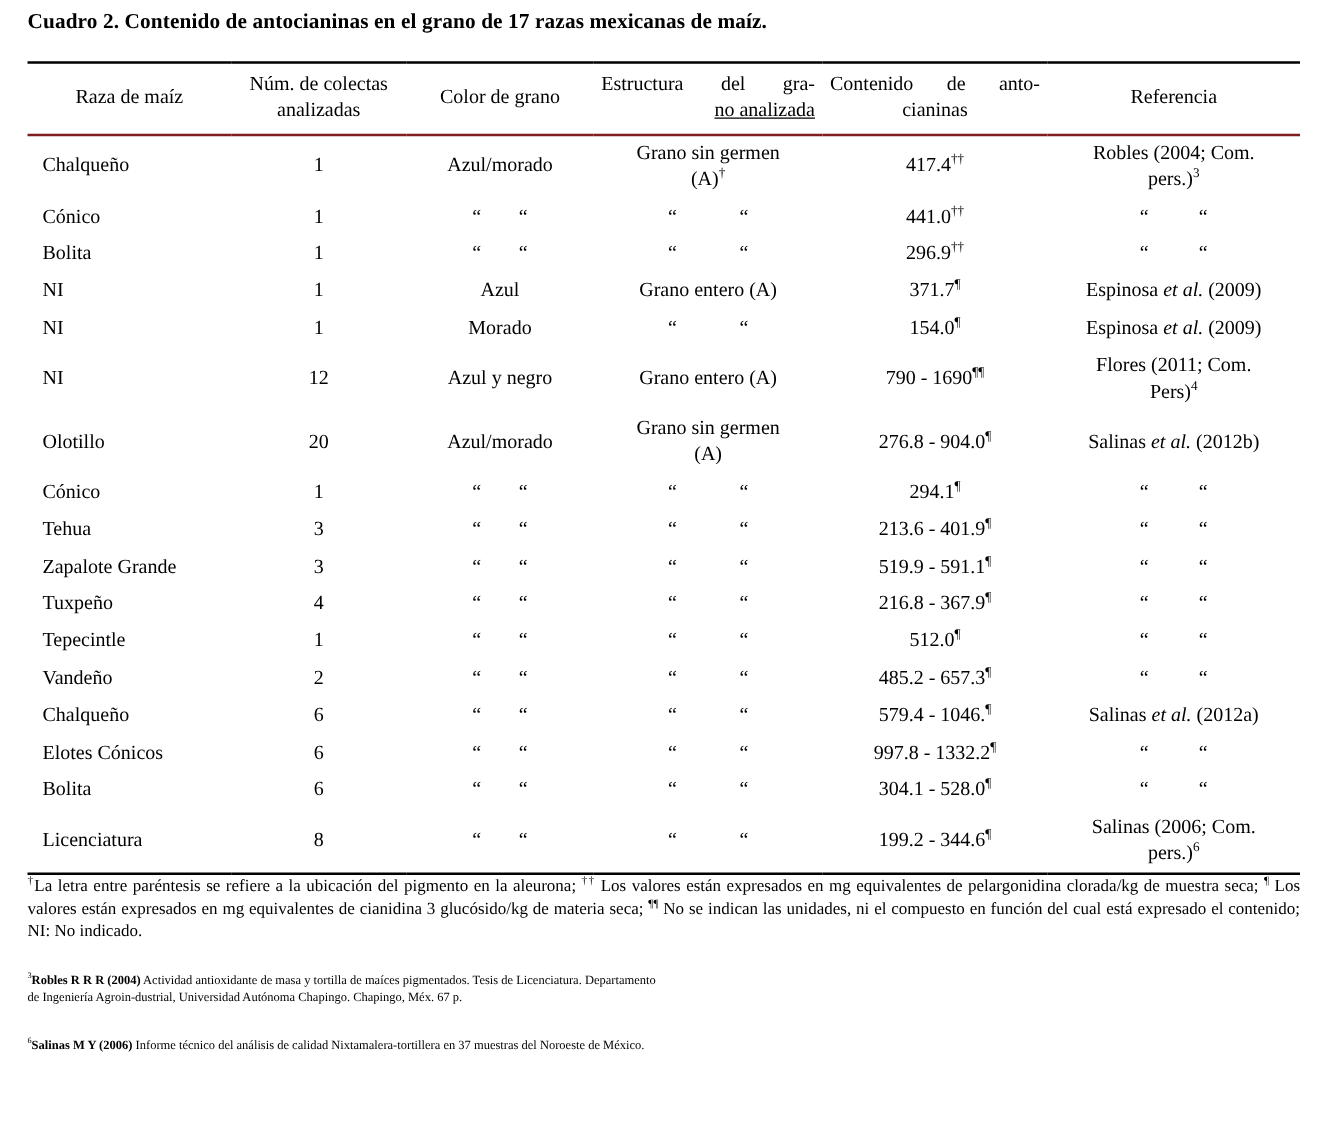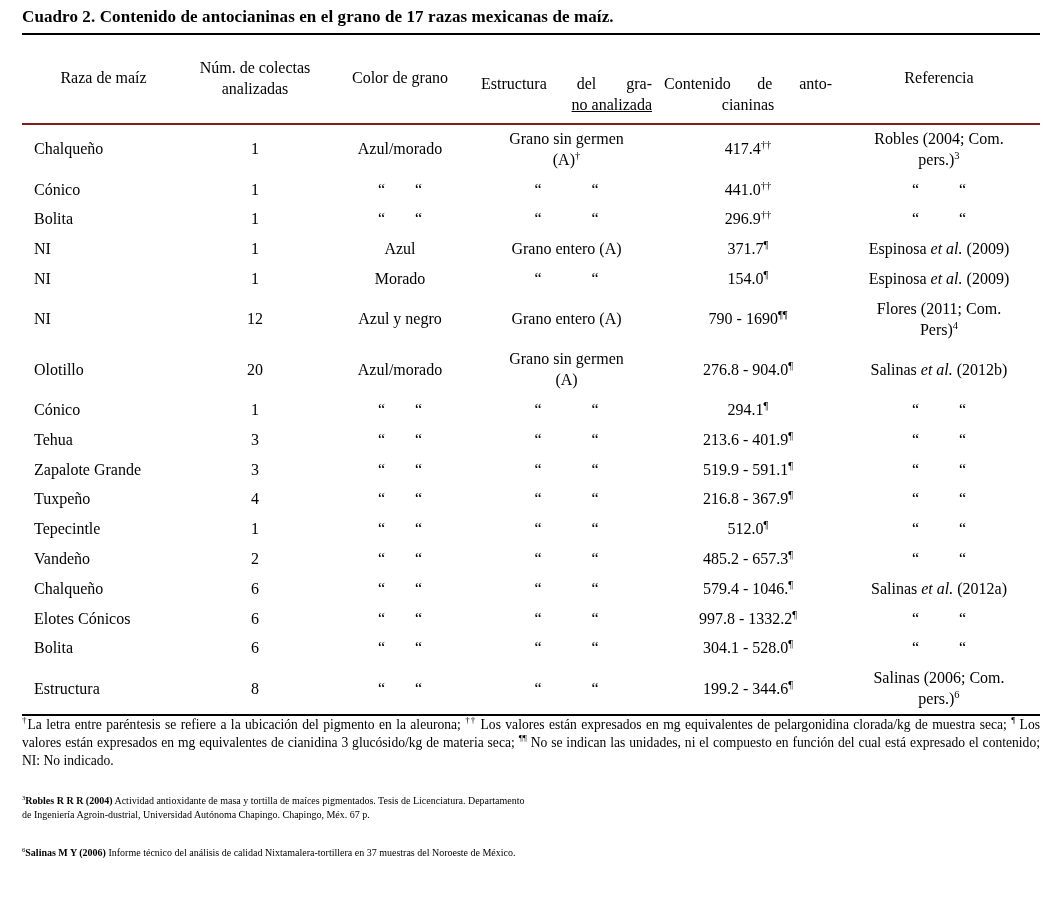--- a/index.html
+++ b/index.html
@@ -1,26 +1,26 @@
 <!DOCTYPE html>
 <html><head>
 <meta charset="utf-8">
 <style>
   html,body{margin:0;padding:0;background:#fff;color:#000;}
   body{width:1062px;height:917px;font-family:"Liberation Serif","DejaVu Serif",serif;overflow:hidden;}
   .page{padding:7px 20px 0 22px;}
-  .title{font-size:17px;font-weight:bold;margin:0 0 6px 0;letter-spacing:.1px;}
+  .title{font-size:17px;font-weight:bold;margin:0 0 22px 0;letter-spacing:.1px;}
   table.maintab{border-collapse:collapse;width:1018px;border-top:2px solid #000;border-bottom:2px solid #000;table-layout:fixed;}
   thead tr{border-bottom:2px solid #7f1d1d;}
   th{font-weight:normal;font-size:16px;vertical-align:middle;padding:7px 6px;line-height:1.3;}
   td{font-size:16px;padding:4.5px 4px;vertical-align:middle;text-align:center;line-height:1.3;}
   td.c1{text-align:left;padding-left:12px;}
   sup{font-size:66%;vertical-align:super;line-height:0;}
   .hc{display:block;text-align:center;}
-  .hj{display:block;text-align:justify;text-align-last:justify;margin-top:32px;}
+  .hj{display:block;text-align:justify;text-align-last:justify;}
   .hleft{display:block;text-align:right;text-decoration:underline;}
   .dgap{display:inline-block;width:36px;}
   td.c3 .dgap{width:30px;}
   td.c4 .dgap{width:50px;}
   td.c6 .dgap{width:40px;}
   .ditto{white-space:nowrap;}
   .footnote{font-size:13.6px;line-height:1.32;margin:0 0 0 0;width:1018px;text-align:justify;}
   .ref{font-size:10px;line-height:1.4;width:512px;margin:24px 0 0 0;text-align:left;}
   i{text-align:center;}
   b{font-weight:bold;}
@@ -189,21 +189,21 @@
         </tr>
         <tr>
           <td class="c1">Bolita</td>
           <td class="c2">6</td>
           <td class="c3"><span class="ditto">“<span class="dgap"></span>“</span></td>
           <td class="c4"><span class="ditto">“<span class="dgap"></span>“</span></td>
           <td class="c5">304.1 - 528.0<sup>¶</sup></td>
           <td class="c6"><span class="ditto">“<span class="dgap"></span>“</span></td>
         </tr>
         <tr>
-          <td class="c1">Estructura</td>
+          <td class="c1">Licenciatura</td>
           <td class="c2">8</td>
           <td class="c3"><span class="ditto">“<span class="dgap"></span>“</span></td>
           <td class="c4"><span class="ditto">“<span class="dgap"></span>“</span></td>
           <td class="c5">199.2 - 344.6<sup>¶</sup></td>
           <td class="c6">Salinas (2006; Com.<br>pers.)<sup>6</sup></td>
         </tr>
       </tbody>
   </table>
 
   <p class="footnote"><sup>†</sup>La letra entre paréntesis se refiere a la ubicación del pigmento en la aleurona; <sup>††</sup> Los valores están expresados en mg equivalentes de pelargonidina clorada/kg de muestra seca; <sup>¶</sup> Los valores están expresados en mg equivalentes de cianidina 3 glucósido/kg de materia seca; <sup>¶¶</sup> No se indican las unidades, ni el compuesto en función del cual está expresado el contenido; NI: No indicado.</p>

